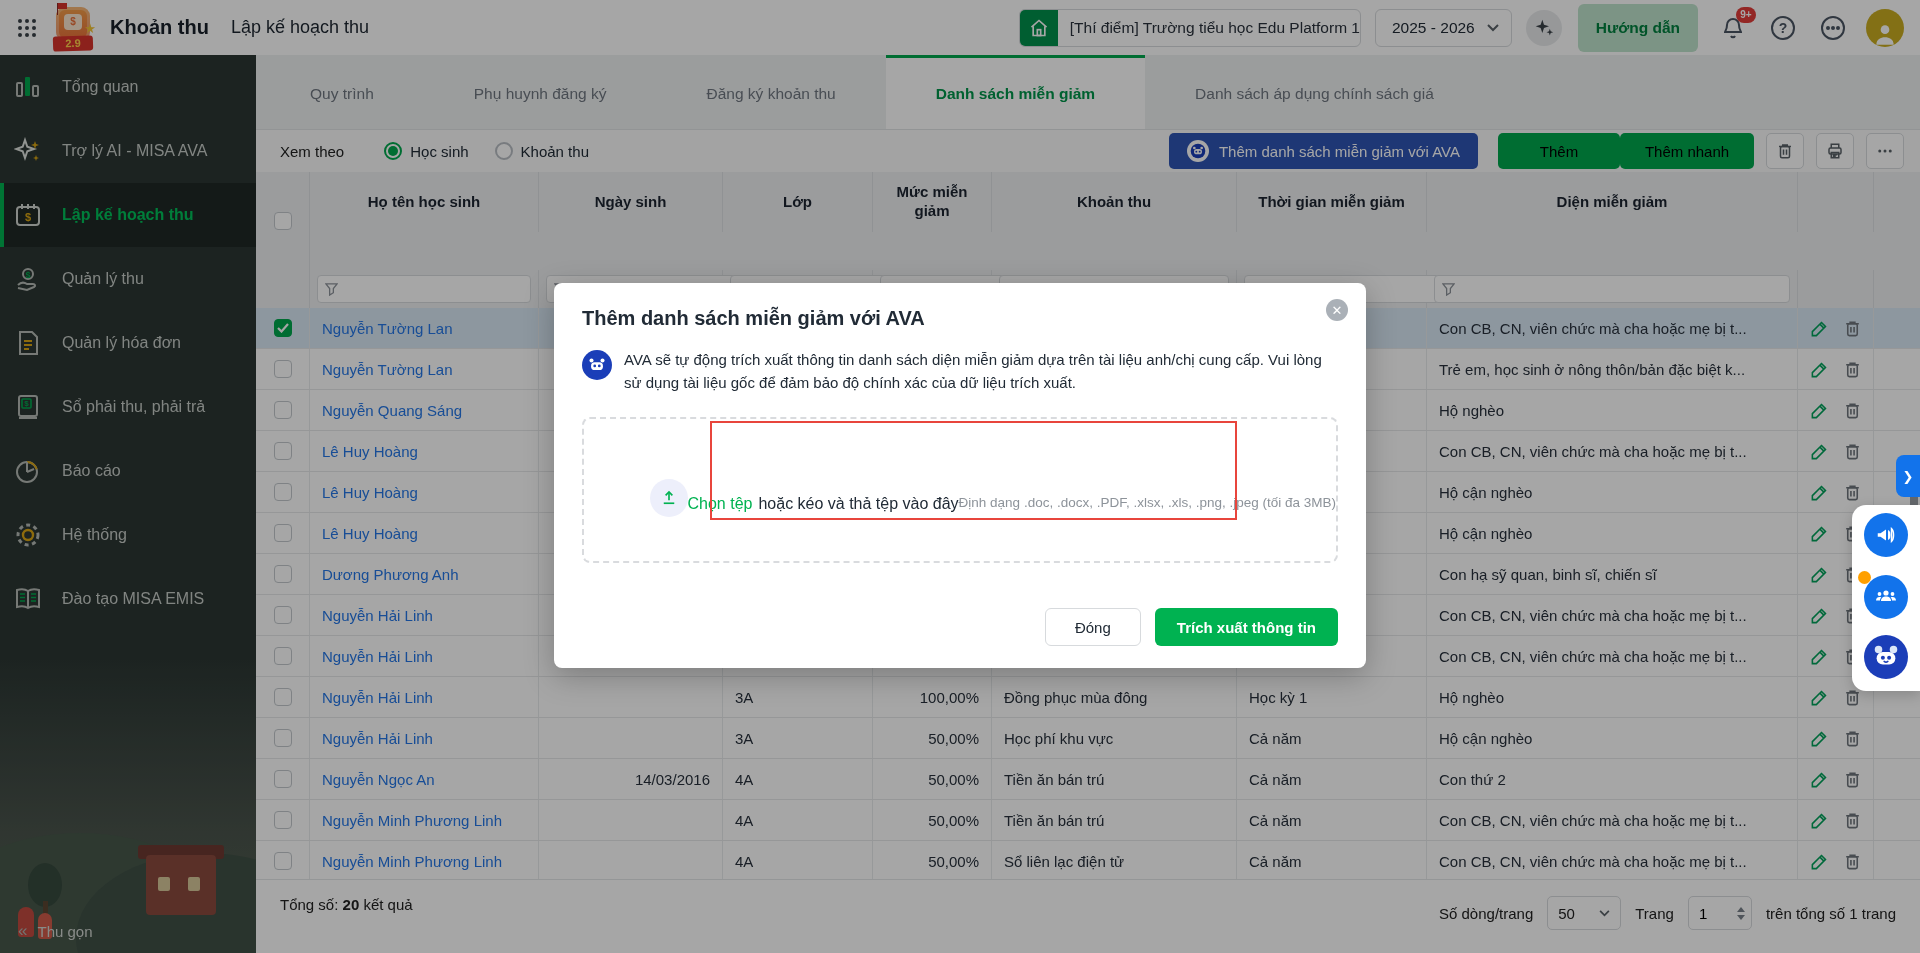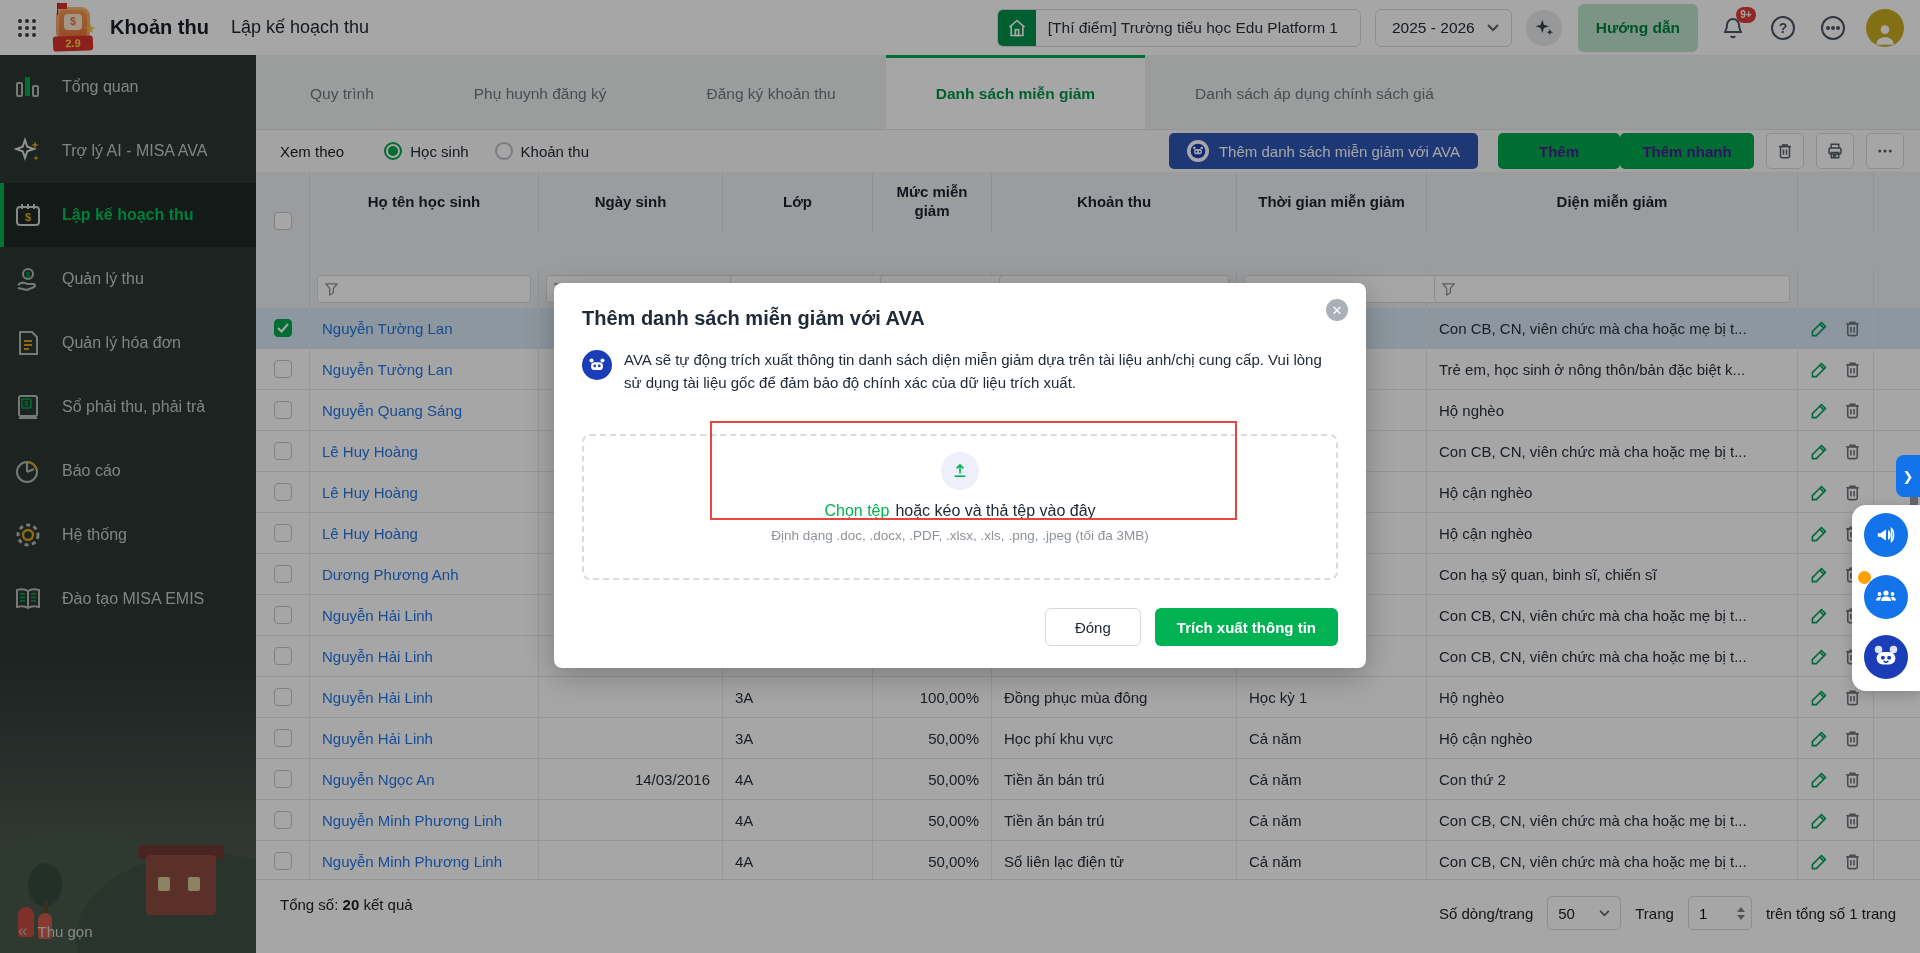--- a/index.html
+++ b/index.html
@@ -18,21 +18,21 @@
       display:flex; align-items:center; justify-content:center; font-size:10px; color:#e9703a; font-weight:bold; }
   .logo .ribbon { position:absolute; left:3px; bottom:0px; width:40px; height:15px; background:#d8342c; border-radius:3px;
       color:#ffd24a; font-weight:bold; font-size:11px; text-align:center; line-height:15px; transform:rotate(-2deg); }
   .logo .flag { position:absolute; left:8px; top:-2px; width:9px; height:6px; background:#d8342c; }
   .logo .flagpole { position:absolute; left:7px; top:-2px; width:1px; height:12px; background:#8c2a25; }
   .logo .star { position:absolute; right:0px; top:16px; color:#f2c335; font-size:13px; }
   .app-title { margin-left:14px; font-size:20px; font-weight:bold; color:#17202a; }
   .page-title { margin-left:22px; font-size:18px; font-weight:500; color:#1d2630; }
   .topbar .spacer { flex:1; }
   .school-box { height:38px; border:1px solid #d7dadd; border-radius:6px; display:flex; align-items:center;
-      padding-right:22px; overflow:hidden; cursor:pointer; }
+      padding-right:0; overflow:hidden; cursor:pointer; }
   .school-box .home { width:38px; height:38px; background:#00914c; display:flex; align-items:center; justify-content:center; }
   .school-box span { margin-left:12px; font-size:15.5px; color:#2a323c; white-space:nowrap; }
   .year-box { margin-left:14px; height:38px; border:1px solid #d7dadd; border-radius:6px; display:flex; align-items:center;
       padding:0 12px 0 16px; font-size:15.5px; gap:12px; cursor:pointer; }
   .round-icon-btn { margin-left:14px; width:36px; height:36px; border-radius:50%; background:#e8eaec;
       display:flex; align-items:center; justify-content:center; cursor:pointer; }
   .guide-btn { margin-left:16px; height:48px; padding:0 18px; border-radius:6px; background:#bfe3cc;
       color:#00813f; font-weight:bold; font-size:15.5px; display:flex; align-items:center; cursor:pointer; }
   .icon-plain { margin-left:20px; position:relative; width:30px; height:30px; display:flex; align-items:center; justify-content:center; cursor:pointer; color:#4b5563; }
   .bell-badge { position:absolute; top:-6px; right:-8px; min-width:20px; height:16px; border-radius:8px; background:#e23c39;
@@ -76,21 +76,21 @@
   .radio-group { display:flex; align-items:center; margin-left:40px; gap:26px; }
   .radio { display:flex; align-items:center; gap:8px; font-size:15px; cursor:pointer; }
   .radio .dot { width:18px; height:18px; border-radius:50%; border:2px solid #b9bec4; background:#fff; }
   .radio.sel .dot { border-color:#00a84e; position:relative; }
   .radio.sel .dot::after { content:""; position:absolute; inset:2px; border-radius:50%; background:#00a84e; }
   .toolbar .spacer { flex:1; }
   .btn { height:36px; border-radius:5px; display:flex; align-items:center; justify-content:center; cursor:pointer;
          font-size:15px; white-space:nowrap; }
   .btn-ava { background:#2f55b4; color:#fff; padding:0 18px; gap:10px; }
   .btn-ava .bot { width:22px; height:22px; border-radius:50%; background:#fff; display:flex; align-items:center; justify-content:center; }
-  .btn-green { background:#00a84e; color:#4c1d95; font-weight:bold; }
+  .btn-green { background:#00a84e; color:#000000; font-weight:normal; }
   .btn-add { width:122px; margin-left:20px; }
   .btn-quick { width:134px; }
   .icon-btn { width:38px; height:36px; margin-left:12px; border:1px solid #d7dadd; border-radius:5px; background:#fff;
       display:flex; align-items:center; justify-content:center; cursor:pointer; color:#5a6268; }
 
   
   .table { position:absolute; top:117px; left:0; right:0; bottom:74px; overflow:hidden; background:#fff; }
   .cols { display:flex; }
   .c0{width:54px;} .c1{width:229px;} .c2{width:184px;} .c3{width:150px;} .c4{width:119px;}
   .c5{width:245px;} .c6{width:190px;} .c7{width:371px;} .c8{width:76px;}
@@ -134,22 +134,22 @@
   .overlay { position:absolute; inset:0; background:rgba(0,0,0,0.35); z-index:40; }
   .modal { position:absolute; left:554px; top:283px; width:812px; height:385px; background:#fff; border-radius:8px;
       z-index:50; box-shadow:0 8px 30px rgba(0,0,0,.25); }
   .modal .close { position:absolute; top:16px; right:18px; width:22px; height:22px; border-radius:50%; background:#aab0b7;
       color:#fff; font-size:13px; font-weight:bold; display:flex; align-items:center; justify-content:center; cursor:pointer; }
   .m-title { padding:24px 28px 0 28px; font-size:20px; font-weight:bold; color:#212b36; }
   .m-info { display:flex; gap:12px; padding:18px 28px 0 28px; }
   .m-info .bot { flex:0 0 30px; width:30px; height:30px; border-radius:50%; background:#1b3eb8;
       display:flex; align-items:center; justify-content:center; margin-top:2px; }
   .m-info p { font-size:15px; line-height:1.55; color:#212b36; max-width:716px; }
-  .dropzone { position:absolute; left:28px; right:28px; top:151px; height:146px; border:2px dashed #d9dbde; border-radius:8px;
-      display:flex; flex-direction:column; align-items:center; padding-top:16px; cursor:pointer; }
+  .dropzone { position:absolute; left:28px; right:28px; top:134px; height:146px; border:2px dashed #d9dbde; border-radius:8px;
+      display:flex; flex-direction:row; align-items:center; padding-top:16px; cursor:pointer;justify-content:flex-end; }
   .up-circle { width:38px; height:38px; border-radius:50%; background:#edeffb; display:flex; align-items:center; justify-content:center; }
   .dz-line { margin-top:12px; font-size:16px; color:#212b36; }
   .dz-line .choose { color:#00b251; font-weight:500; margin-right:6px; cursor:pointer; }
   .dz-format { margin-top:8px; font-size:13.5px; color:#8d939a; }
   .hl-red { position:absolute; left:156px; top:138px; width:527px; height:99px; border:2px solid #e8453c; z-index:5; pointer-events:none; }
   .m-btns { position:absolute; right:28px; bottom:22px; display:flex; gap:14px; }
   .btn-close { width:96px; height:38px; border:1px solid #d7dadd; border-radius:6px; background:#fff; font-size:15px;
       display:flex; align-items:center; justify-content:center; cursor:pointer; }
   .btn-extract { height:38px; padding:0 22px; border-radius:6px; background:#00b251; color:#fff; font-weight:bold; font-size:15px;
       display:flex; align-items:center; justify-content:center; cursor:pointer; }

